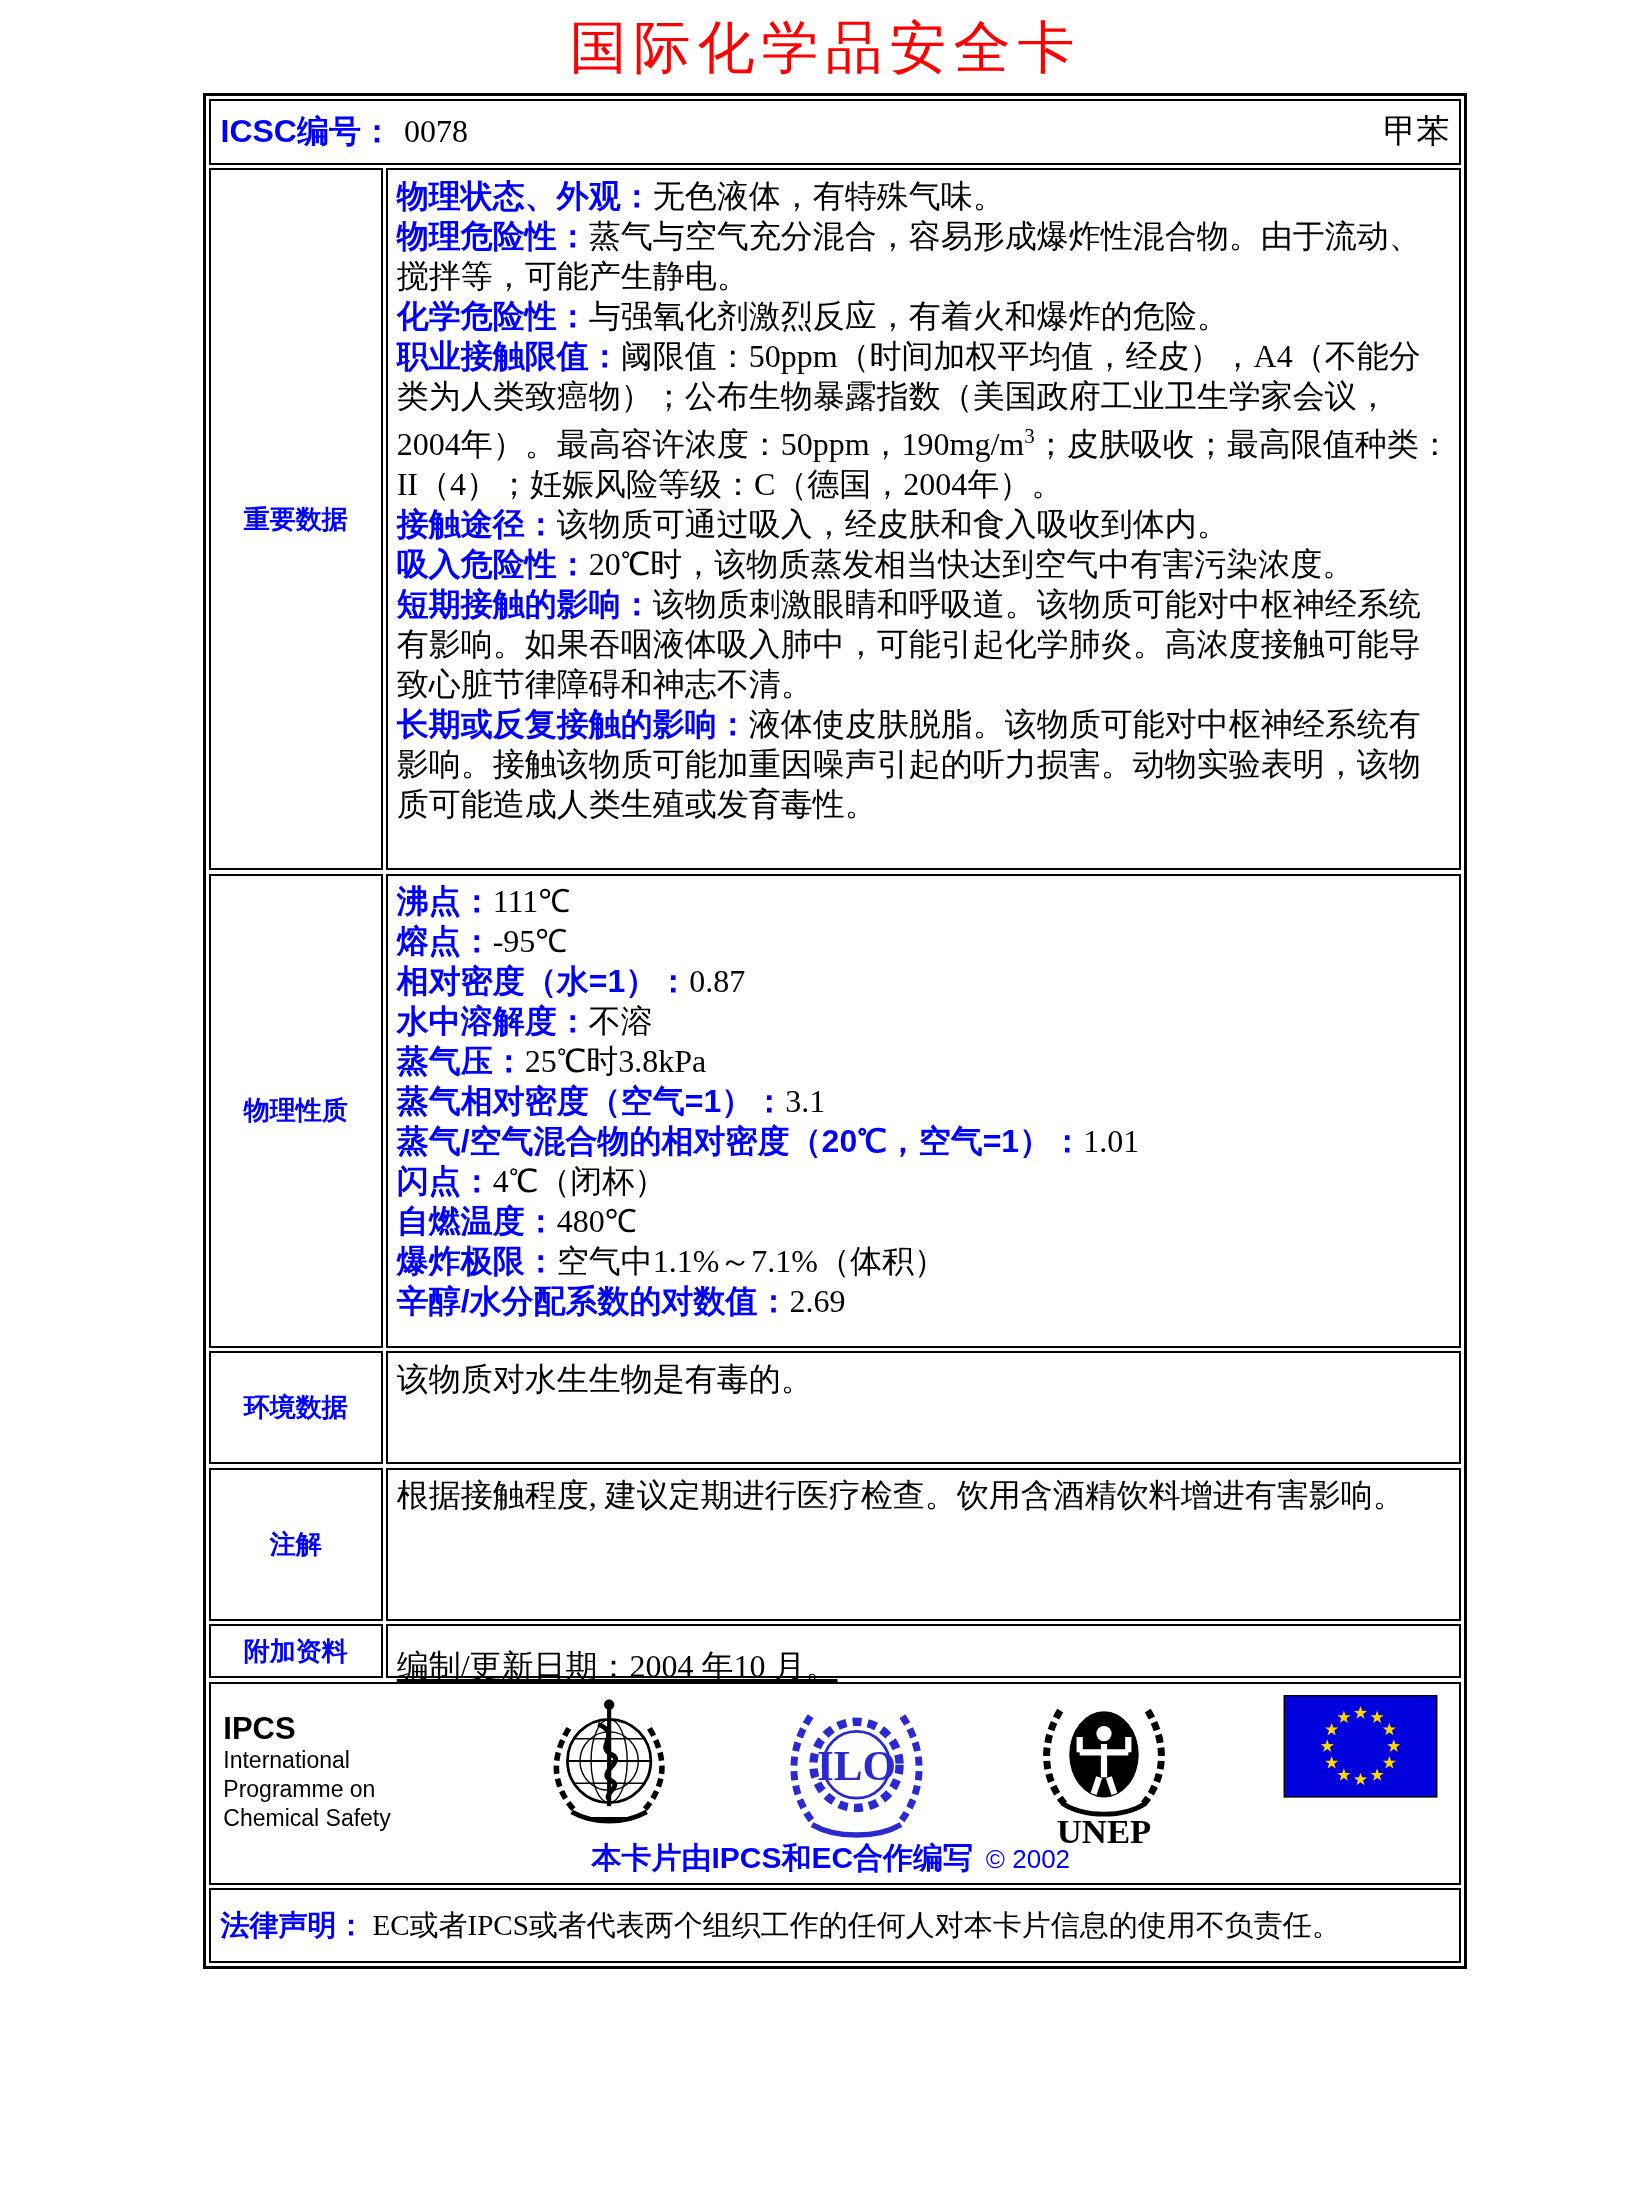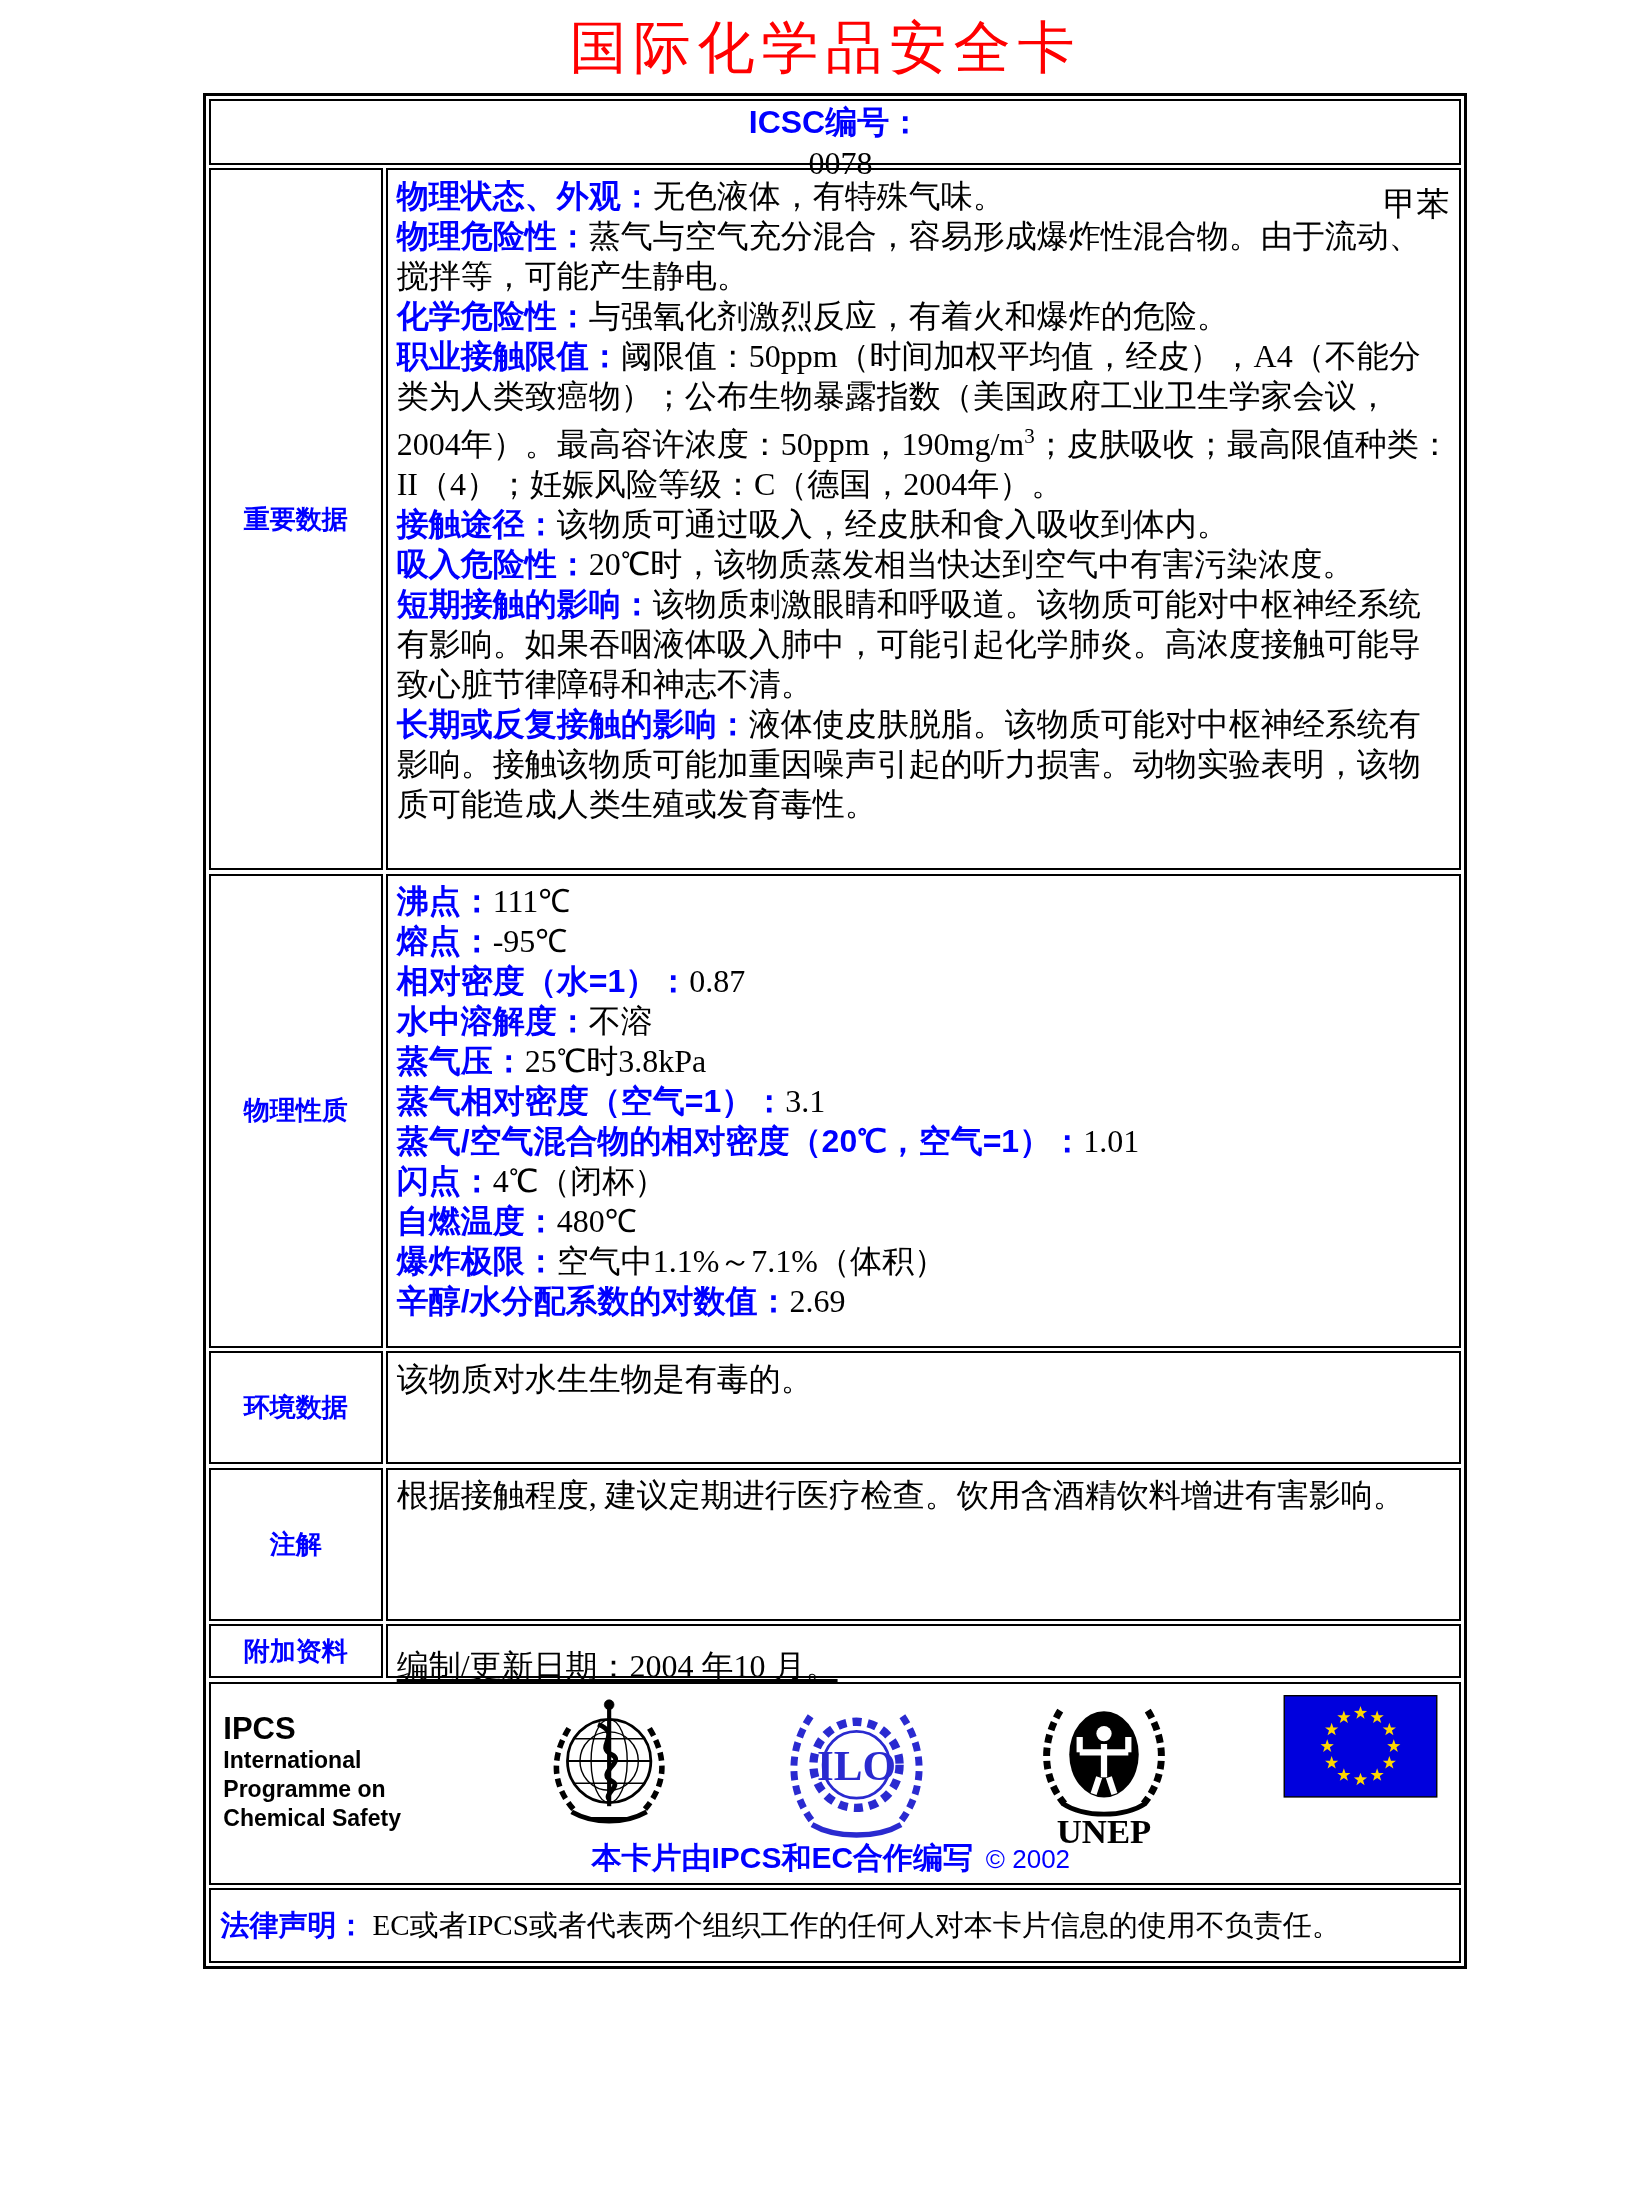--- a/index.html
+++ b/index.html
@@ -7,21 +7,21 @@
        font-family:"Liberation Serif", serif;color:#000;}
   .page-title{position:absolute;top:9.7px;left:0;width:1651px;text-align:center;
       font-size:57px;font-weight:normal;color:#ff0000;letter-spacing:7px;
       font-family:"Liberation Serif", serif;}
   .card{position:absolute;left:203px;top:93px;width:1264px;
       border:3.5px solid #000;padding:2.8px;box-sizing:border-box;background:#fff;}
   .row{box-sizing:border-box;margin-bottom:3.5px;}
   .row:last-child{margin-bottom:0;align-items:center;}
   .cellborder{border:2.1px solid #000;}
   
-  .header-row{height:66px;display:flex;align-items:center;padding:0 9.7px;flex-direction:column;}
+  .header-row{height:66px;display:flex;align-items:center;padding:0 9.7px;}
   .hdr-label{color:#0000ff;font-weight:bold;font-size:32px;
       font-family:"Liberation Sans", sans-serif;}
   .hdr-num{font-size:32px;margin-left:11px;}
   .chem-name{margin-left:auto;font-size:33px;}
   
   .split{display:flex;}
   .side{width:174px;flex:none;border:2.1px solid #000;box-sizing:border-box;
       display:flex;align-items:center;justify-content:center;text-align:center;}
   .side span{color:#0000ff;font-weight:bold;font-size:26px;
       font-family:"Liberation Sans", sans-serif;}
@@ -36,21 +36,21 @@
   .h-important .main,.h-physical .main,.h-env .main,.h-notes .main,.h-add .main{height:100%;}
   .h-add .main{padding-top:20px;text-decoration:underline;}
   p.entry{margin:0;}
   .lbl{color:#0000ff;font-weight:bold;font-family:"Liberation Sans", sans-serif;}
   sup{font-size:21px;}
   
   .footer-row{height:203px;padding:11px 21px 0 12.5px;position:relative;}
   .footer-logos{display:flex;align-items:flex-start;justify-content:space-between;height:139px;}
   .ipcs-block{width:209px;padding-top:16.7px;font-family:"Liberation Sans", sans-serif;}
   .ipcs-title{font-size:31px;font-weight:bold;line-height:35px;}
-  .ipcs-sub{font-size:23px;line-height:29px;font-weight:bold;}
+  .ipcs-sub{font-size:23px;line-height:29px;}
   .credit-line{text-align:center;margin-top:4.2px;font-family:"Liberation Sans", sans-serif;}
   .credit-main{color:#0000ff;font-weight:bold;font-size:30px;}
   .credit-year{color:#0000ff;font-size:26px;margin-left:9.7px;}
   
   .legal-row{height:75px;display:flex;align-items:center;padding:0 9.7px;}
   .legal-lbl{color:#0000ff;font-weight:bold;font-size:29px;
       font-family:"Liberation Sans", sans-serif;flex:none;}
   .legal-txt{font-size:29px;margin-left:7px;}
   svg text{font-family:"Liberation Serif", serif;}
 </style>

